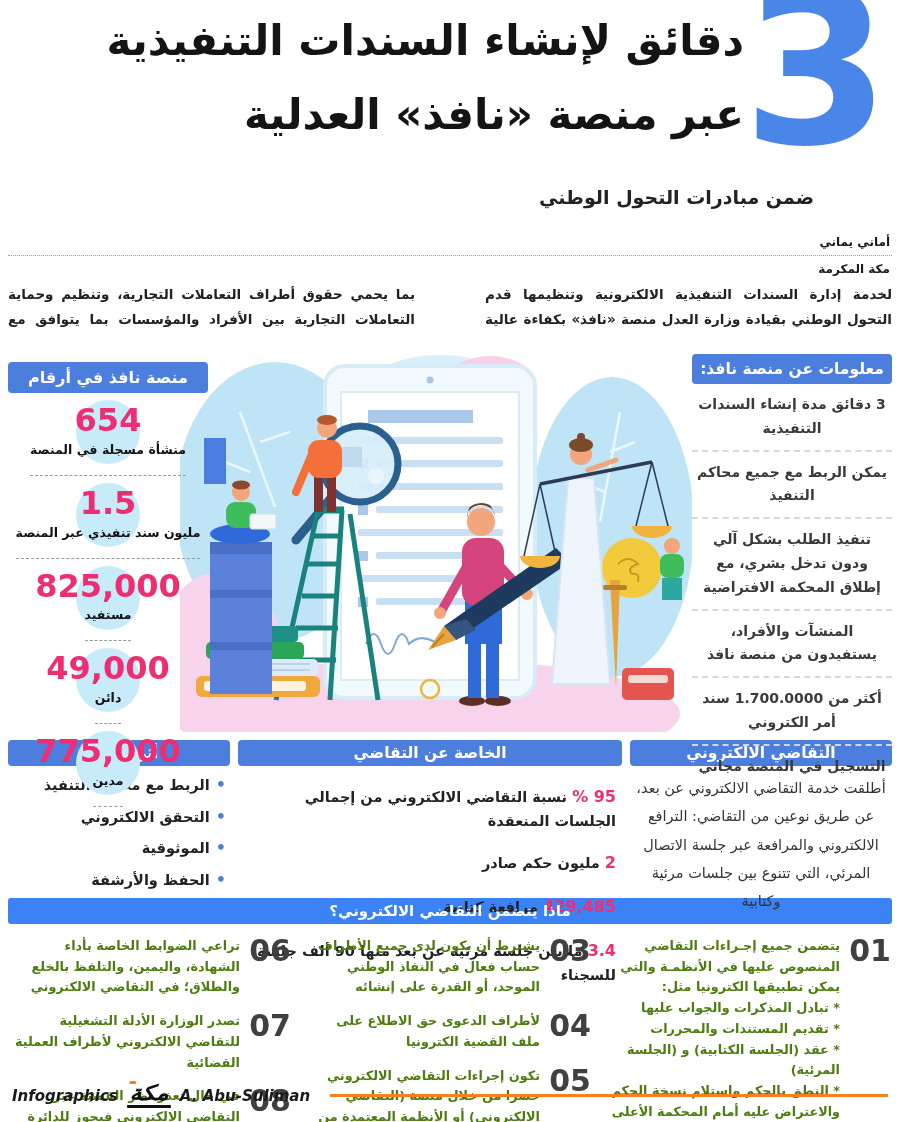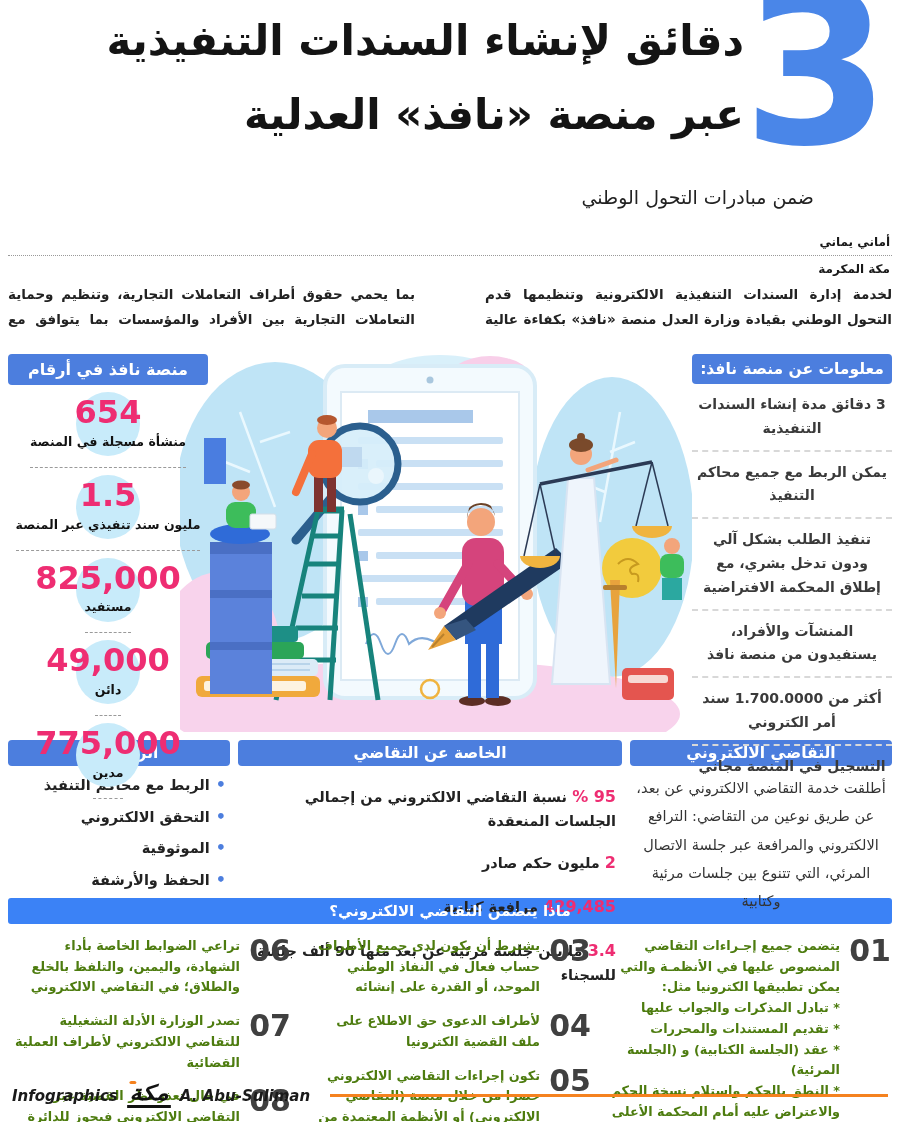--- a/index.html
+++ b/index.html
@@ -15,21 +15,21 @@
   .big-three {
     position:absolute; right:2px; top:-36px;
     font-size:212px; font-weight:800; line-height:1; color:#4A86E8;
   }
   .title {
     position:absolute; right:148px; top:4px; text-align:right;
     font-size:42px; font-weight:800; color:#141414; line-height:1.75;
   }
   .subtitle {
     position:absolute; right:78px; top:186px;
-    font-size:19px; font-weight:400; color:#222;
+    font-size:19px; font-weight:700; color:#222;
   }
 
   
   .byline { direction:rtl; margin-top:4px; }
   .byline .author {
     font-size:12px; font-weight:700; padding:3px 2px 6px;
     border-bottom:1px dotted #999;
   }
   .byline .location { font-size:12px; font-weight:700; padding:6px 2px 2px; }
 
@@ -41,21 +41,21 @@
   }
 
   
   .main-band { position:relative; height:390px; margin-top:4px; }
 
   .panel-header {
     background:#4C7EDE; color:#fff; text-align:center;
     font-weight:800; border-radius:4px; padding:6px 4px; font-size:16px;
   }
 
-  .stats-panel { position:absolute; left:0; top:12px; width:200px; z-index:3; }
+  .stats-panel { position:absolute; left:0; top:20px; width:200px; z-index:3; }
   .stat { position:relative; text-align:center; margin-top:9px; }
   .stat::before {
     content:""; position:absolute; left:50%; top:-2px; transform:translateX(-50%);
     width:64px; height:64px; border-radius:50%; background:#C8EBFA; z-index:0;
   }
   .stat-value {
     position:relative; z-index:1; font-size:32px; font-weight:800;
     color:#EE2D72; line-height:1.15; direction:ltr;
   }
   .stat-label {

